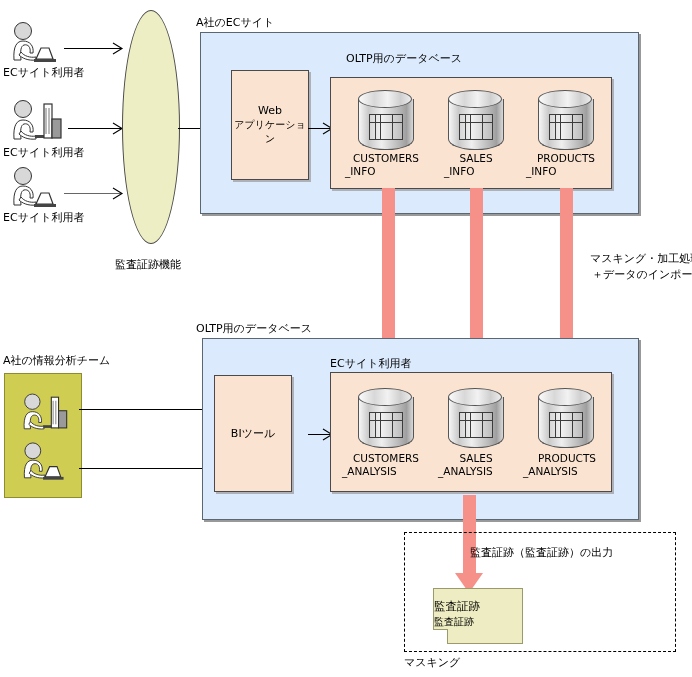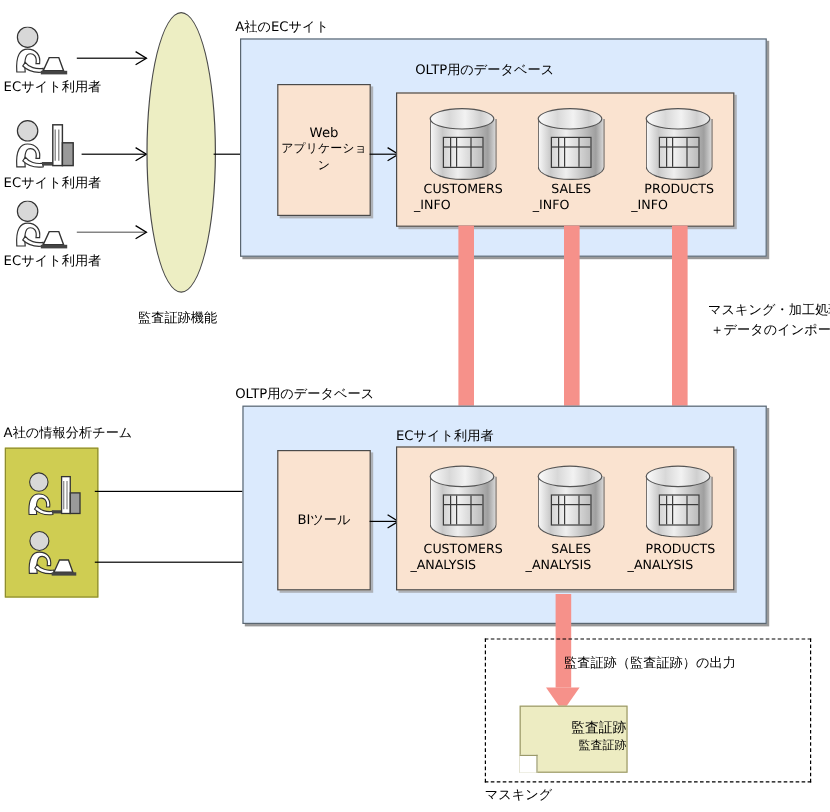--- a/index.html
+++ b/index.html
@@ -91,21 +91,21 @@
 
   
   .filebox{
     position:absolute;background:#edecc2;border:1px solid #9b9a6a;
   }
   .filebox .fold{
     position:absolute;left:-1px;bottom:-1px;width:14px;height:14px;
     background:#ffffff;border-right:1px solid #9b9a6a;border-top:1px solid #9b9a6a;
   }
   .filebox .ftxt{
-    position:absolute;left:0;right:0;top:10px;text-align:right;
+    position:absolute;left:0;right:0;top:10px;text-align:left;
     font-size:11.5px;line-height:15px;
   }
   .filebox .ftxt span{display:block;font-size:10px;}
 </style>
 </head>
 <body>
 
 <div class="person" style="left:6px;top:22px;width:58px;height:42px;">
   <svg width="58" height="42" viewBox="0 0 58 42">
     <circle cx="17" cy="9" r="8.5" fill="#d8d8d8" stroke="#333" stroke-width="1"></circle>
@@ -266,21 +266,21 @@
     <path d="M1 1 L10 6.5 L1 12" fill="none" stroke="#000" stroke-width="1.1"></path>
   </svg>
 <div class="aline" style="left:79px;top:468px;width:144px;"></div>
 <svg class="abs" style="left:214px;top:462px;" width="12" height="13">
     <path d="M1 1 L10 6.5 L1 12" fill="none" stroke="#000" stroke-width="1.1"></path>
   </svg>
 
 <div class="lbl" style="left:196px;top:322px;">OLTP用のデータベース</div>
 <div class="sysbox" style="left:202px;top:338px;width:435px;height:180px;"></div>
 
-<div class="procbox" style="left:231px;top:375px;width:76px;height:115px;">
+<div class="procbox" style="left:214px;top:375px;width:76px;height:115px;">
   <div>BIツール</div>
 </div>
 <div class="aline" style="left:308px;top:434px;width:22px;"></div>
 <svg class="abs" style="left:322px;top:428px;" width="12" height="13">
     <path d="M1 1 L10 6.5 L1 12" fill="none" stroke="#000" stroke-width="1.1"></path>
   </svg>
 
 <div class="lbl" style="left:330px;top:357px;">ECサイト利用者</div>
 <div class="dbgroup" style="left:330px;top:372px;width:280px;height:118px;"></div>
 

